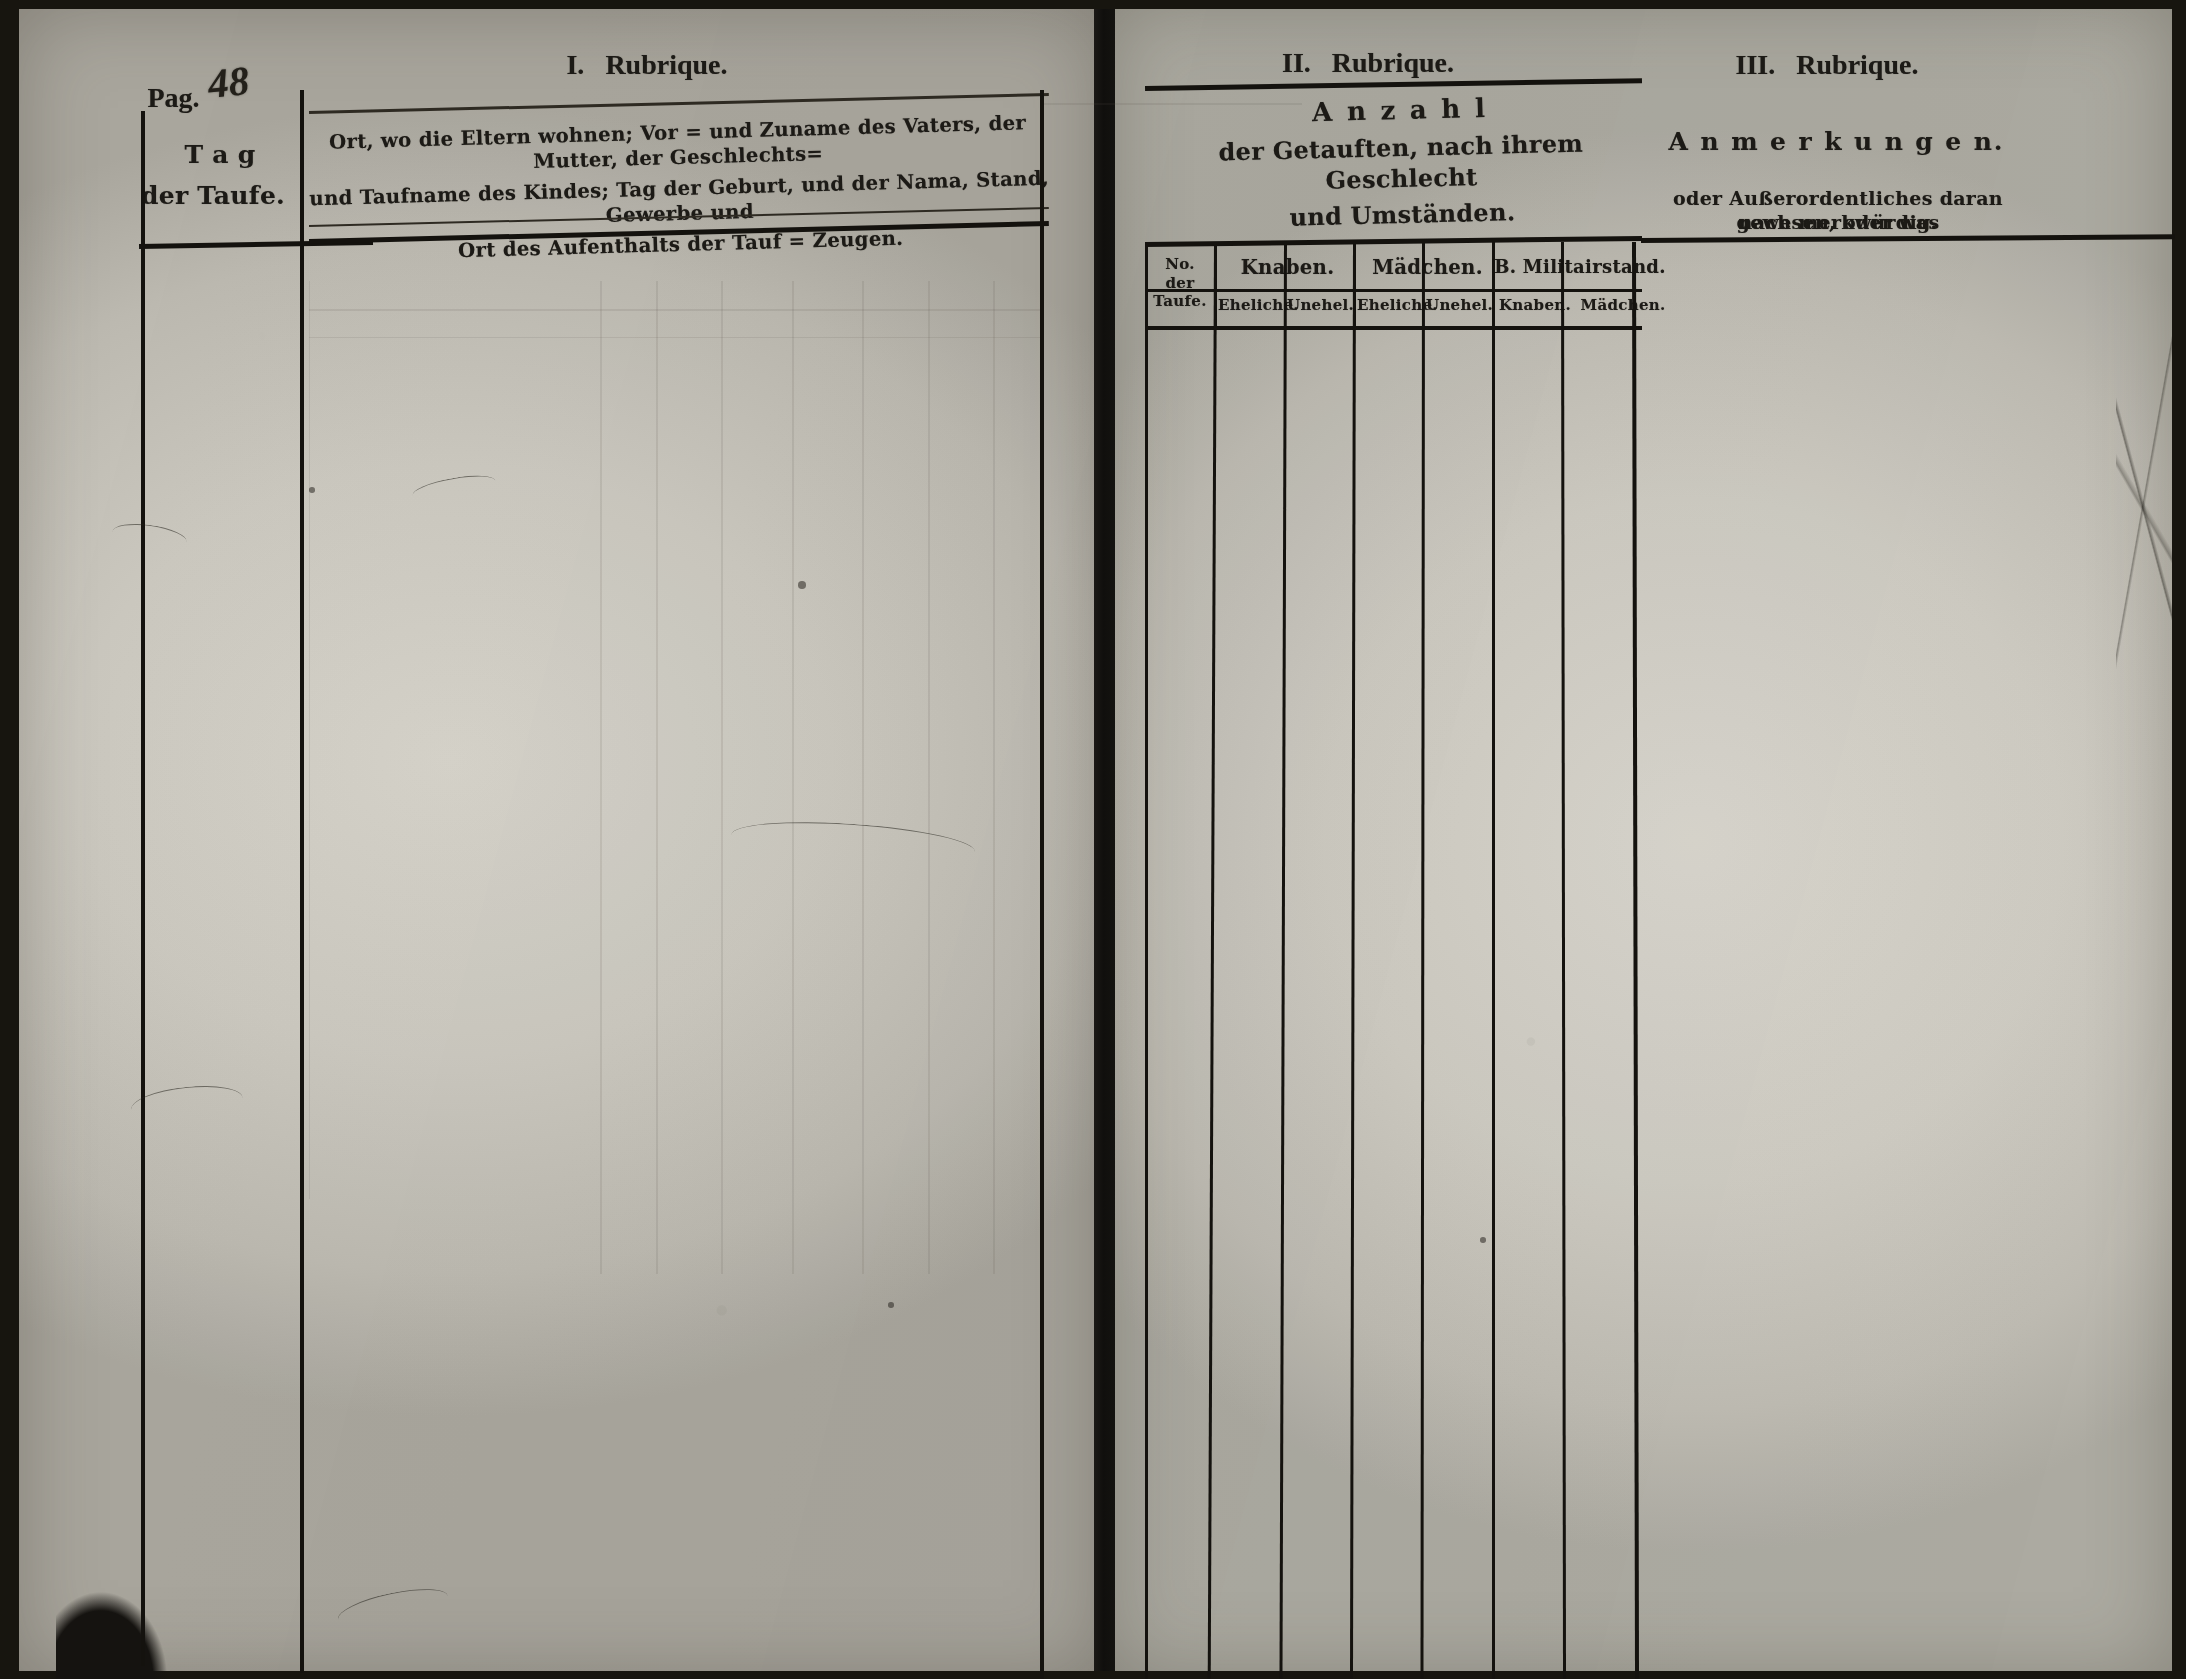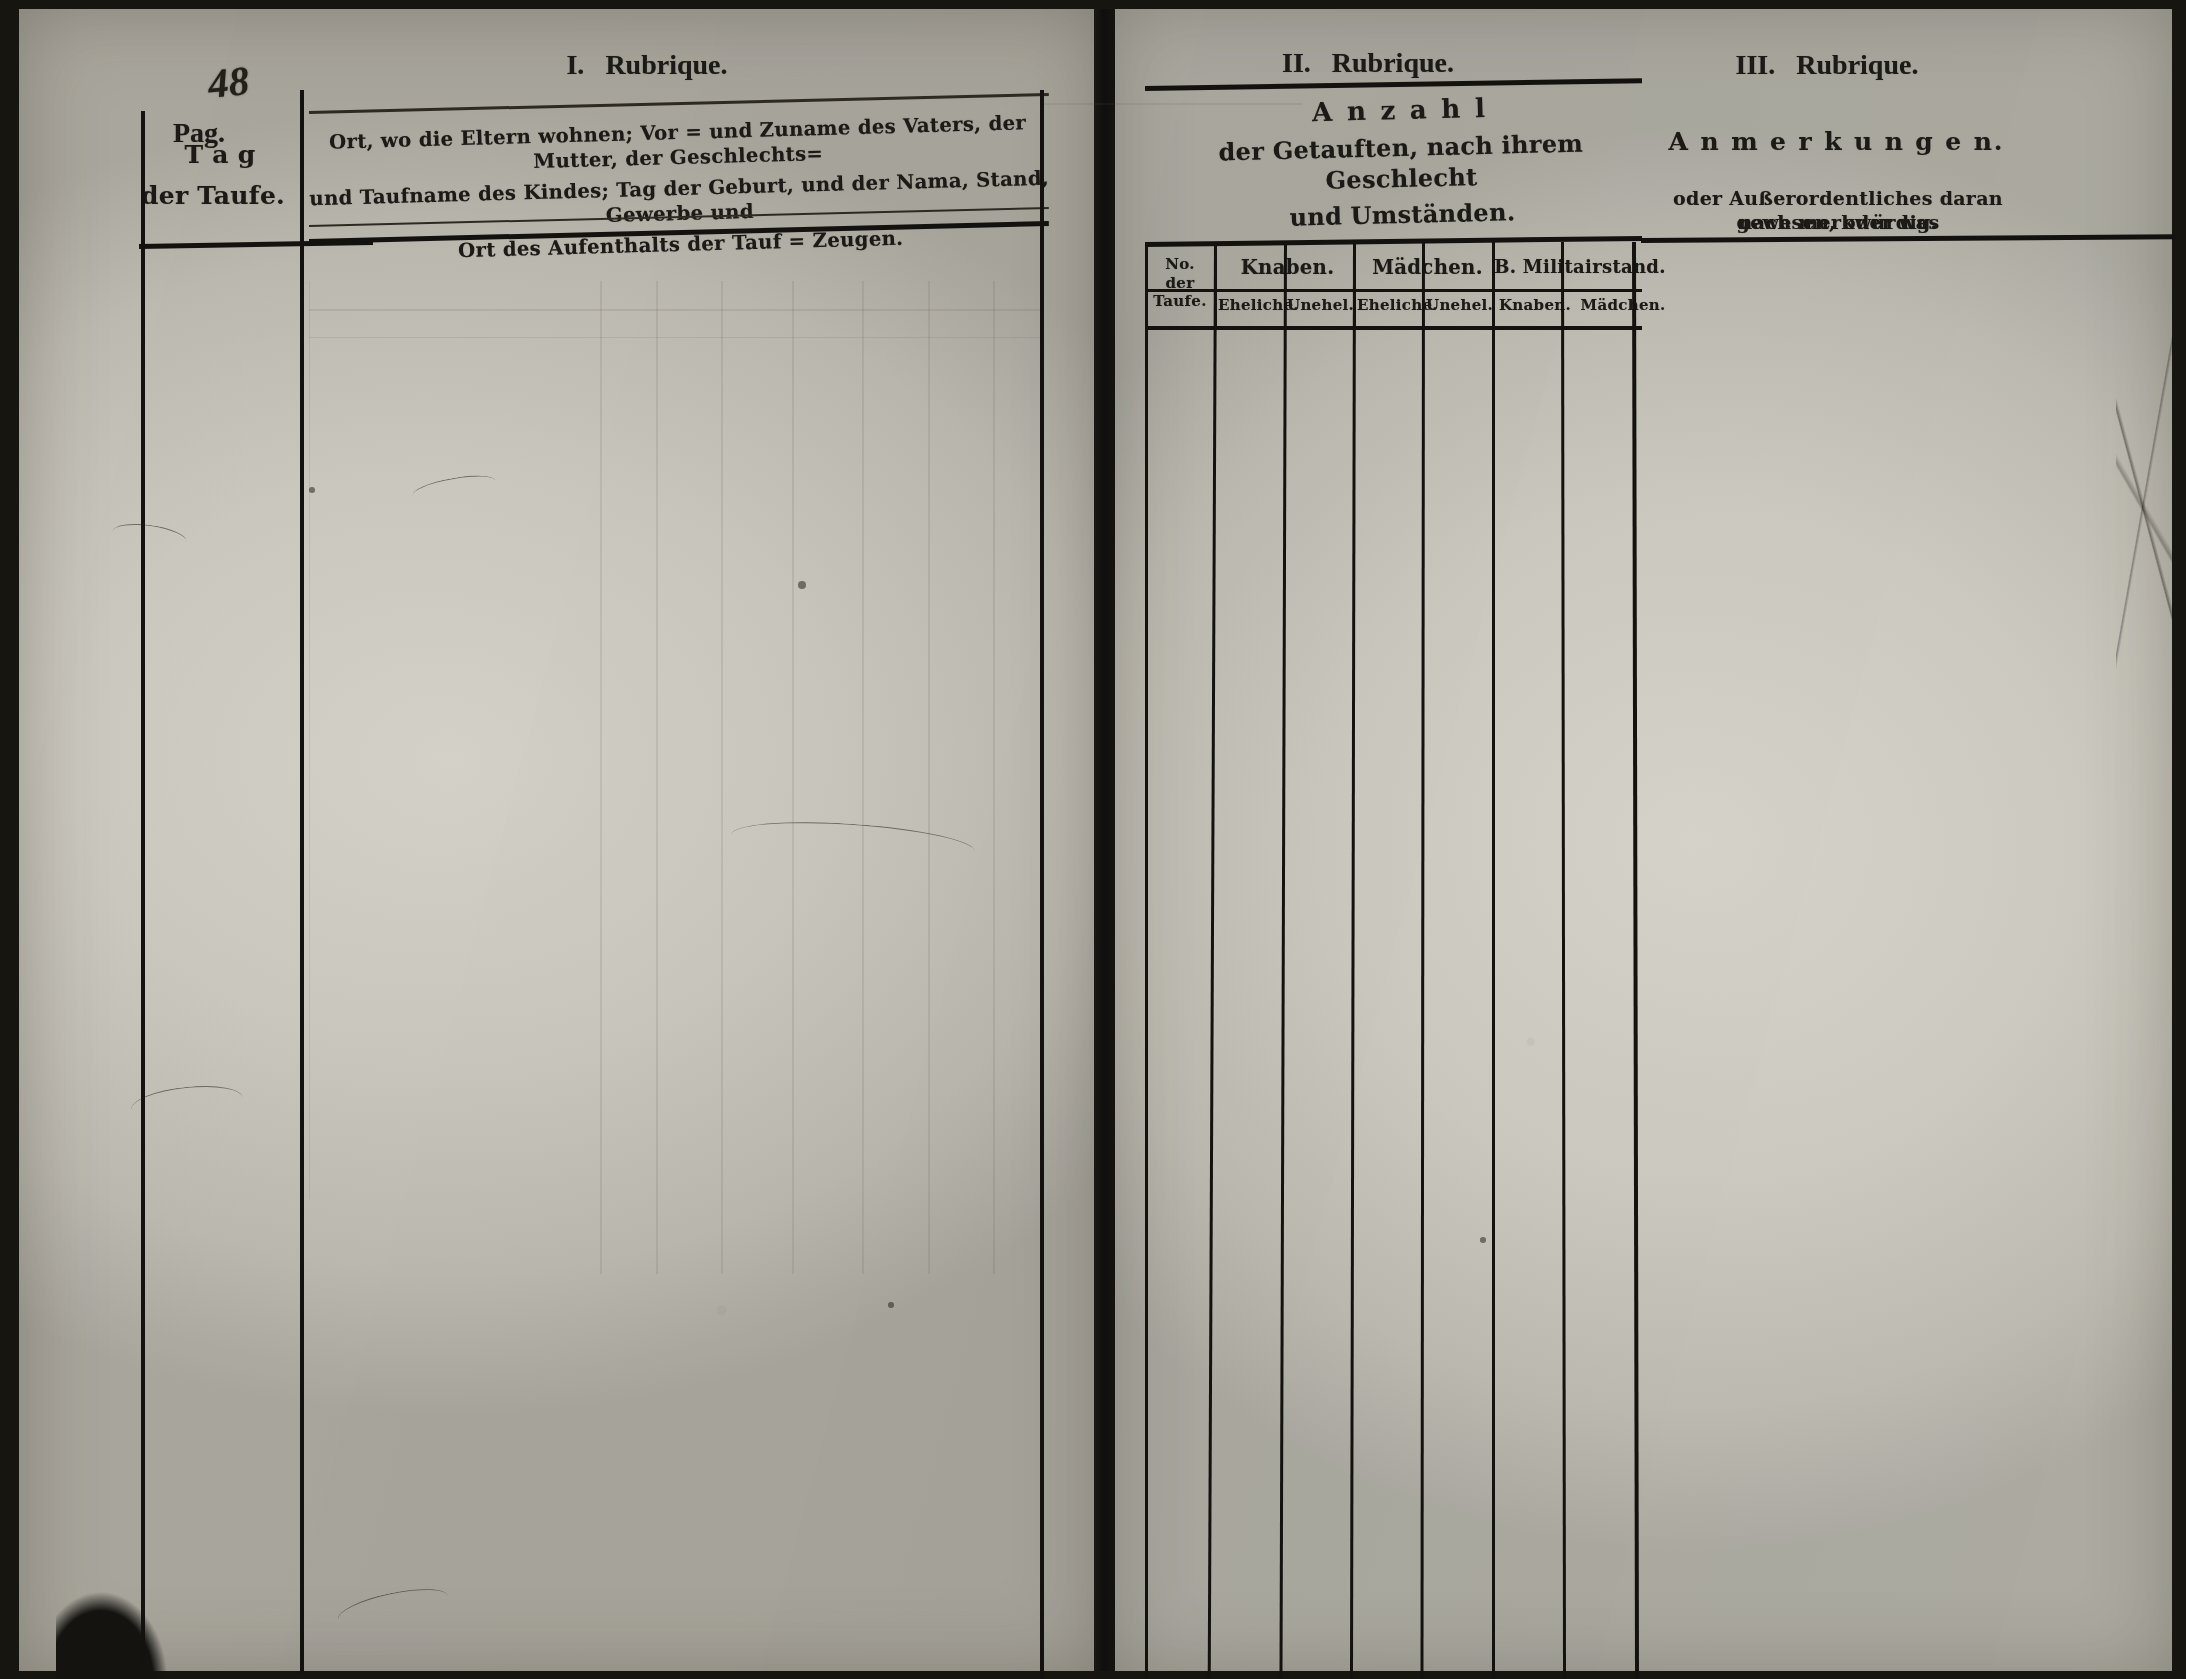--- a/index.html
+++ b/index.html
@@ -165,21 +165,21 @@
     &nbsp;
     <span>Rubrique.</span>
   </div>
 
   <div class="txt roman" style="left:1696px; top:47px; width:262px; font-size:28px;">
     <span>III.</span>
     &nbsp;
     <span>Rubrique.</span>
   </div>
 
-  <div class="txt roman" style="left:122px; top:80px; width:103px; font-size:28px; text-align:right;margin-top:35px;">Pag.</div>
+  <div class="txt roman" style="left:122px; top:80px; width:103px; font-size:28px; text-align:center;">Pag.</div>
   <div id="pagenum-value" style="left:208px; top:58px;">48</div>
 
   <div class="txt fraktur" style="left:131px; top:139px; width:178px; font-size:25px;">T a g</div>
   <div class="txt fraktur" style="left:124px; top:180px; width:178px; font-size:25px;">der Taufe.</div>
 
   <div style="position:absolute; left:309px; top:120px; width:740px; transform: rotate(-1.6deg);">
     <div class="txt fraktur" style="position:relative; left:0; top:0; width:740px; font-size:19.7px;">Ort, wo die Eltern wohnen; Vor = und Zuname des Vaters, der Mutter, der Geschlechts=</div>
     <div class="txt fraktur" style="position:relative; left:0; top:5.6px; width:740px; font-size:19.7px;">und Taufname des Kindes; Tag der Geburt, und der Nama, Stand, Gewerbe und</div>
     <div class="txt fraktur" style="position:relative; left:0; top:11.2px; width:740px; font-size:19.7px;">Ort des Aufenthalts der Tauf = Zeugen.</div>
   </div>

